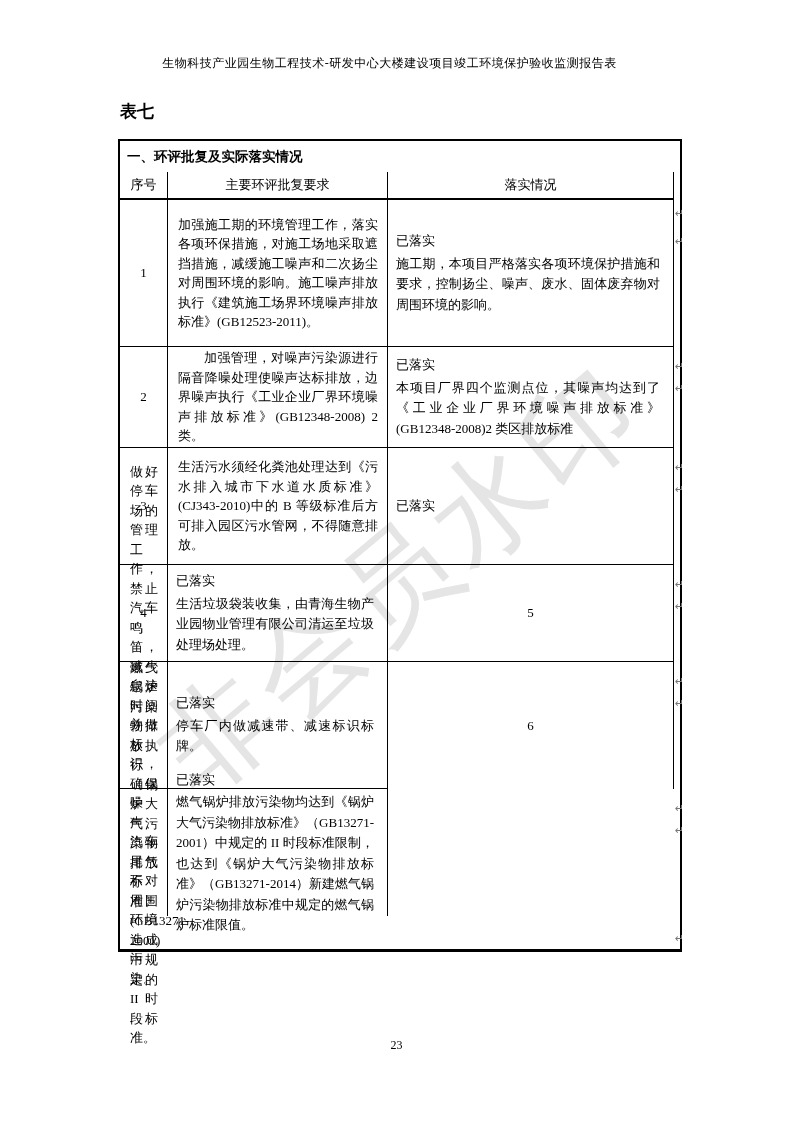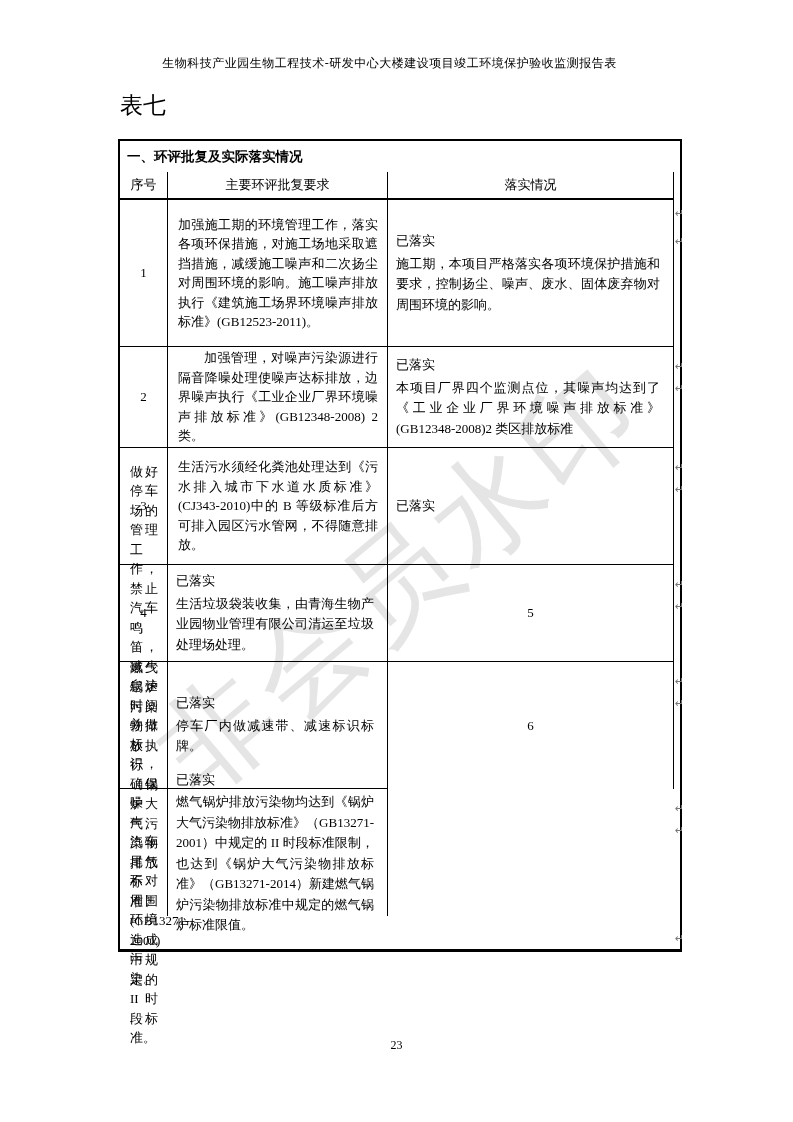--- a/index.html
+++ b/index.html
@@ -6,21 +6,21 @@
   body{
     width:793px;height:1122px;position:relative;background:#ffffff;
     font-family:"Liberation Serif","DejaVu Serif",serif;color:#000;
     overflow:hidden;
   }
   .doc-header{
     position:absolute;top:55px;left:0;width:779px;text-align:center;
     font-size:12px;letter-spacing:0.5px;z-index:1;
   }
   .section-label{
-    position:absolute;left:120px;top:90px;font-size:23px;font-weight:normal;z-index:1;
+    position:absolute;left:120px;top:100px;font-size:17px;font-weight:bold;z-index:1;
   }
   .watermark{
     position:absolute;left:55px;top:520px;width:690px;text-align:center;
     font-size:112px;line-height:120px;color:#e5e5e5;letter-spacing:6px;
     transform:rotate(-40deg);transform-origin:center;z-index:0;white-space:nowrap;
     font-family:"Liberation Sans","DejaVu Sans",sans-serif;
   }
   .table-outer{
     position:absolute;left:118px;top:139px;width:564px;height:813px;
     border:2px solid #000;border-bottom:3px solid #000;box-sizing:border-box;

